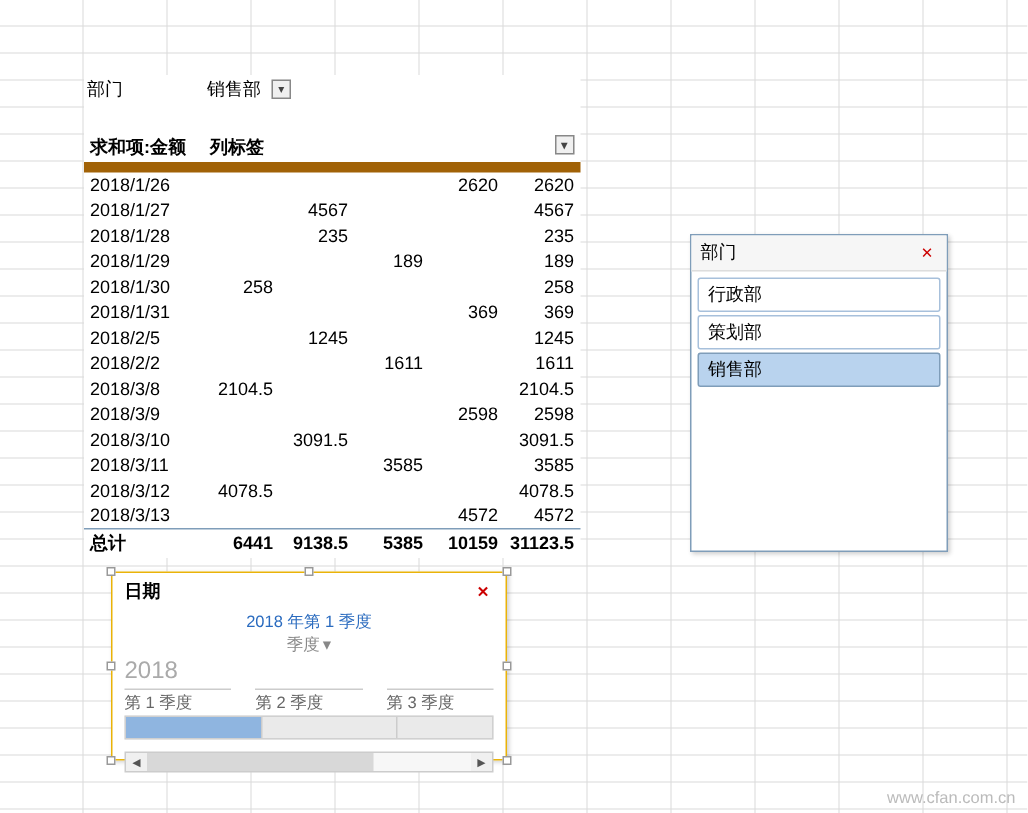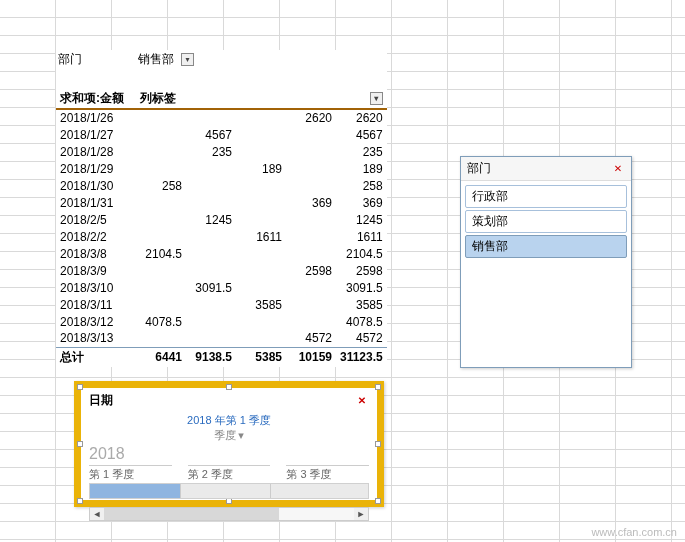--- a/index.html
+++ b/index.html
@@ -34,25 +34,25 @@
     display: flex; justify-content: space-between; align-items: center;
   }
   .drop-btn {
     width: 13px; height: 13px; border: 1px solid #888; background: #f0f0f0;
     display: inline-flex; align-items: center; justify-content: center;
     font-size: 8px; color: #444;
   }
   
   table.pivot { border-collapse: collapse; }
   table.pivot td { padding: 1px 4px; height: 17px; white-space: nowrap; }
-  .hdr { font-weight: bold; border-bottom: 2px solid #a16207; }
+  .hdr { font-weight: bold; border-bottom: 7px solid #a16207; }
   .row-label { text-align: left; width: 80px; }
   .num { text-align: right; width: 50px; }
   .total-row td { border-top: 1px solid #7f9db9; font-weight: bold; }
-  .label-with-btn { display: flex; justify-content: space-between; align-items: center; gap: 4px; }
+  .label-with-btn { display: flex; justify-content: space-between; align-items: flex-start; gap: 4px; }
 
   
   .slicer-dept {
     position: absolute; top: 156px; left: 460px;
     width: 172px; height: 212px;
     border: 1px solid #7f9db9; background: #fff;
     box-shadow: 1px 1px 3px rgba(0,0,0,0.2);
     display: flex; flex-direction: column;
   }
   .slicer-hdr {
@@ -70,22 +70,22 @@
     border: 1px solid #a7c0db; border-radius: 2px; padding: 2px 6px;
     background: #fff;
   }
   .slicer-item.selected {
     background: #b9d3ee; border-color: #7f9db9;
   }
 
   
   .timeline {
     position: absolute; top: 381px; left: 74px;
-    width: 310px; height: 126px;
-    border: 7px solid #eab308; background: #fff;
+    width: 264px; height: 126px;
+    border: 1px solid #eab308; background: #fff;
     box-shadow: 1px 1px 3px rgba(0,0,0,0.2);
   }
   .selection-handle {
     position: absolute; width: 6px; height: 6px; background: #fff; border: 1px solid #999;
   }
   .timeline .selection-handle.tl { top: -4px; left: -4px; }
   .timeline .selection-handle.tm { top: -4px; left: 50%; margin-left: -3px; }
   .timeline .selection-handle.tr { top: -4px; right: -4px; }
   .timeline .selection-handle.ml { top: 50%; left: -4px; margin-top: -3px; }
   .timeline .selection-handle.mr { top: 50%; right: -4px; margin-top: -3px; }

